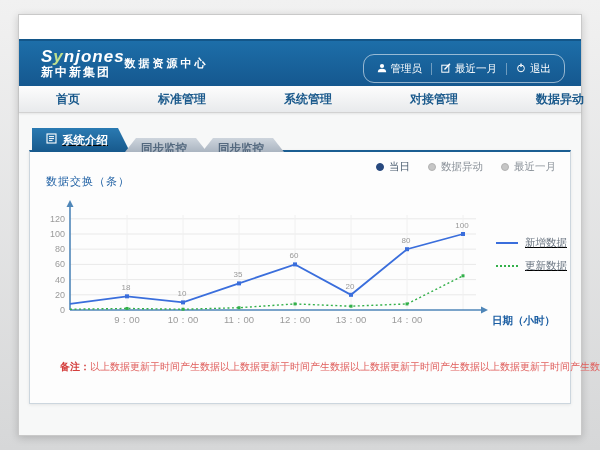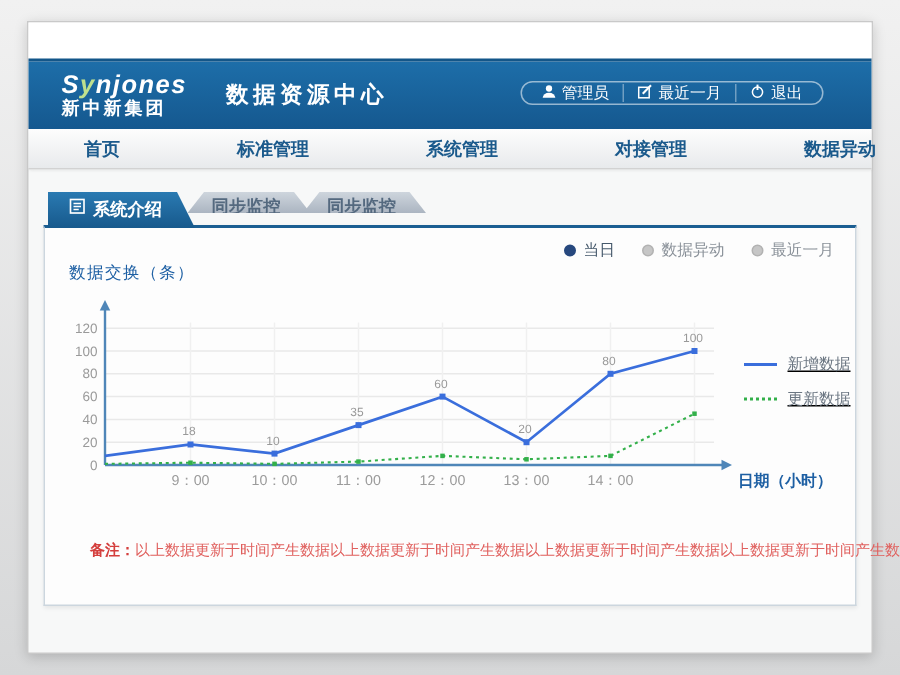--- a/index.html
+++ b/index.html
@@ -18,43 +18,43 @@
   
   .header {
     height:47px; background:linear-gradient(#1d6ea9,#15588f);
     border-top:2px solid #135689;
     display:flex; align-items:center; position:relative; color:#fff;
   }
   .logo { margin-left:22px; line-height:1.1; cursor:pointer; }
   .logo-en { font-size:17px; font-weight:bold; font-style:italic; letter-spacing:1px; }
   .logo-en .y-accent { color:#bfe08e; font-style:italic; }
   .logo-cn { font-size:12px; font-weight:bold; letter-spacing:2px; }
-  .app-title { margin-left:26px; font-size:15px; font-weight:bold; letter-spacing:3px; }
+  .app-title { font-size:11px; font-weight:bold; letter-spacing:3px; }
   .user-pill {
-    position:absolute; right:32px; top:13px; height:16px;
+    position:absolute; right:16px; top:13px; height:29px;
     border:1px solid rgba(255,255,255,.55); border-radius:11px;
     display:flex; align-items:center; padding:0 4px; font-size:10.5px;
   }
   .user-item { display:flex; align-items:center; gap:4px; padding:0 9px; cursor:pointer; white-space:nowrap; }
   .user-sep { width:1px; height:12px; background:rgba(255,255,255,.38); }
   .uicon { display:inline-block; }
   
   .navbar {
     height:27px; background:linear-gradient(#fdfdfd,#e8eaec);
     border-bottom:1px solid #d2d2d2; box-shadow:0 1px 2px rgba(0,0,0,.08);
     display:flex; align-items:center; padding-left:14px;gap:16px;
   }
   .nav-item {
     font-size:12px; font-weight:bold; color:#1b5a8c; padding:0 23px;
     cursor:pointer; white-space:nowrap;
   }
   .nav-sep { width:1px; height:13px; background:#c5cbd1; }
   
   .content { padding:15px 10px 0 10px; position:relative; }
-  .tabs { display:flex; align-items:flex-start; margin-left:3px; height:24px; margin-bottom:-2px; position:relative; z-index:3; }
+  .tabs { display:flex; align-items:flex-end; margin-left:3px; height:24px; margin-bottom:-2px; position:relative; z-index:3;text-decoration:underline; }
   .tab {
     height:14px; line-height:21px; font-size:11.5px; font-weight:bold;
     color:#54697f; background:linear-gradient(#ced5dd,#abb5c1);
     padding:0 20px 0 16px; cursor:pointer; white-space:nowrap;
     clip-path:polygon(11px 0, calc(100% - 11px) 0, 100% 100%, 0 100%);
     margin-left:-5px;
   }
   .tab.active {
     height:24px; line-height:24px; color:#ffffff;
     background:linear-gradient(#2a7ab2,#17598c);

